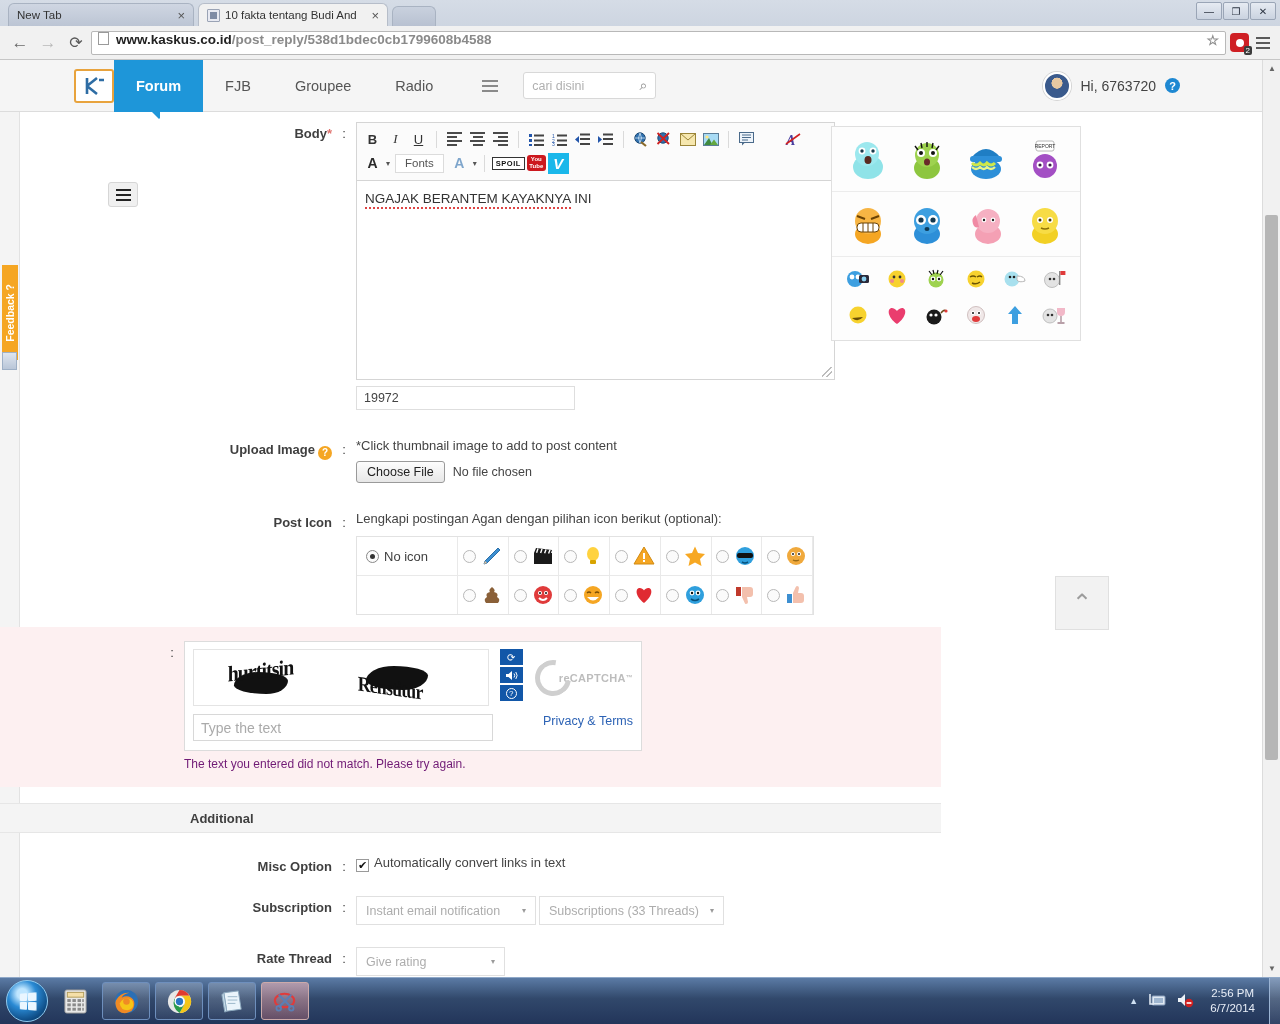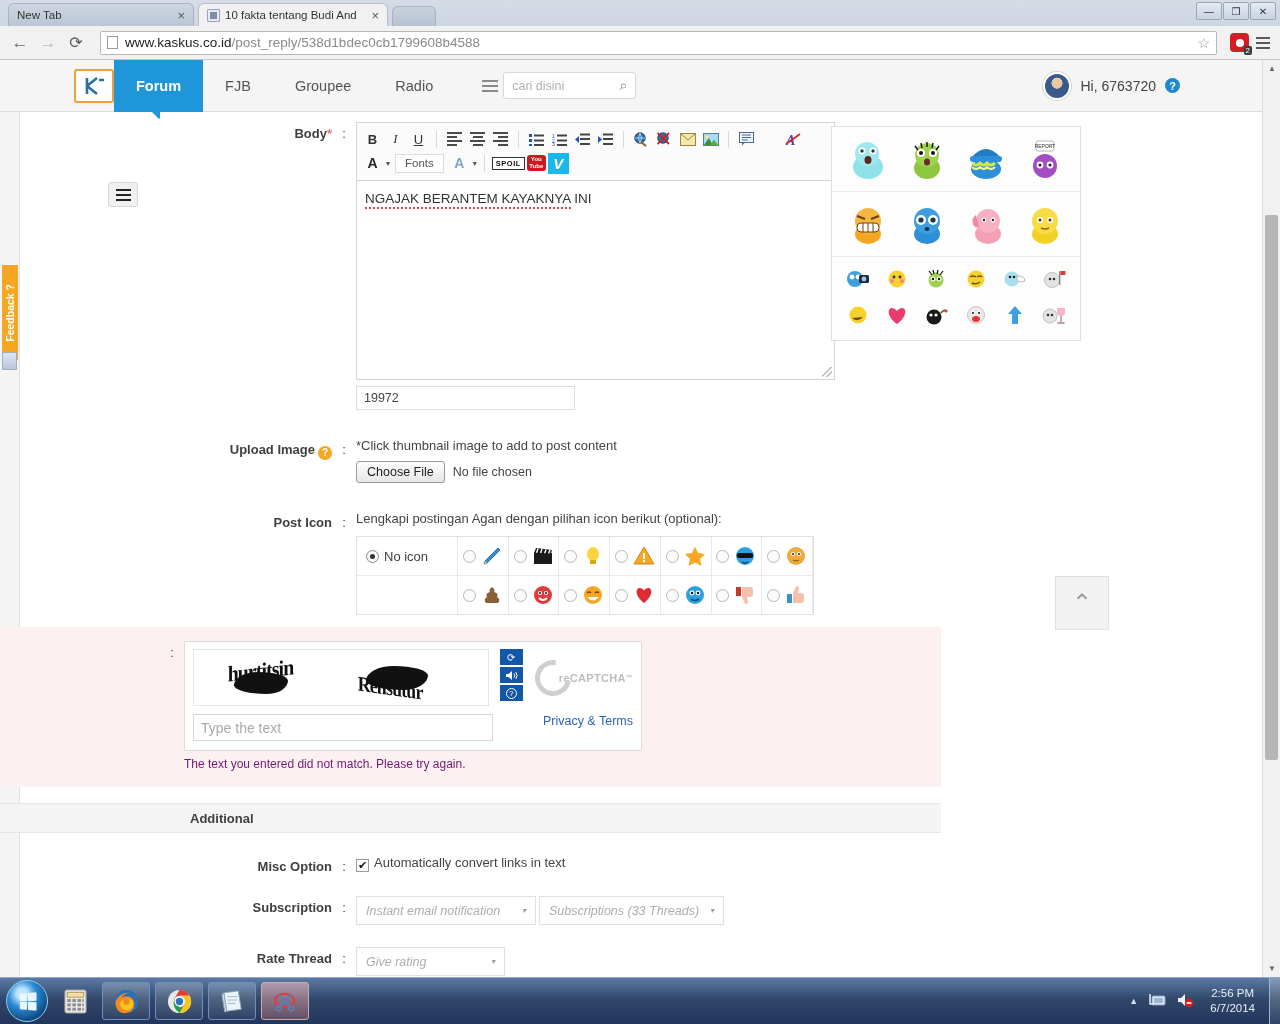--- a/index.html
+++ b/index.html
@@ -68,24 +68,24 @@
     display: flex; align-items: center; padding: 0 6px;
   }
   .navbtn {
     width: 28px; height: 28px; display: flex;
     align-items: center; justify-content: center;
     color: #6a6a6a; font-size: 17px;
   }
   .navbtn.fwd { color: #b9b9b9; }
   .navbtn.reload { font-size: 16px; color: #5a5a5a; }
   .omnibox {
-    flex: 1; height: 24px; margin: 0 10px;
+    flex: 1; height: 24px; margin: 0 1px;
     background: #fff; border: 1px solid #b8b8b8; border-radius: 2px;
-    display: flex; align-items: center; padding: 0 6px;
-    font-size: 13.5px; position: relative;
+    display: flex; align-items: flex-start; padding: 0 6px;
+    font-size: 13.5px; position: relative; font-weight: bold;
   }
   .page-icon {
     width: 11px; height: 13px; border: 1px solid #9a9a9a;
     background: #fff; margin-right: 7px; flex: 0 0 11px;
   }
   .url-host { color: #222; }
   .url-path { color: #8a8a8a; }
   .star-icon { margin-left: auto; color: #8f8f8f; font-size: 14px; }
   .ext-icon {
     width: 19px; height: 19px; margin: 0 3px; position: relative;
@@ -139,21 +139,21 @@
     border-left: 7px solid transparent; border-right: 7px solid transparent;
     border-top: 7px solid #1e96d9;
   }
   .hdr-ham {
     width: 26px; height: 26px; margin-left: 22px;
     display: flex; flex-direction: column; justify-content: center;
     gap: 3px; align-items: center;
   }
   .hdr-ham i { width: 16px; height: 2px; background: #8a8a8a; }
   .hdr-search {
-    width: 133px; height: 27px; margin-left: 0;
+    width: 133px; height: 27px; margin-left: 20px;
     background: #fff; border: 1px solid #d8d8d8; border-radius: 3px;
     display: flex; align-items: center; padding: 0 8px;
     font-size: 12.5px; color: #b0b0b0;
   }
   .hdr-search .mag { margin-left: auto; color: #8c8c8c; font-size: 14px; }
   .hdr-user {
     margin-left: auto; margin-right: 82px;
     display: flex; align-items: center; gap: 9px;
   }
   .avatar {
@@ -360,21 +360,21 @@
     font-size: 13px; font-weight: bold; color: #3f3f3f; margin-top: 16px;
   }
   .chk {
     width: 13px; height: 13px; border: 1px solid #9a9a9a; background: #fff;
     display: inline-flex; align-items: center; justify-content: center;
     font-size: 11px; color: #111; vertical-align: -2px; margin-right: 5px;
   }
   .sel {
     height: 29px; border: 1px solid #e0e0e0; background: #fff;
     font-size: 12.5px; color: #adadad;
-    display: flex; align-items: center; padding: 0 9px; gap: 8px; font-style: italic;
+    display: flex; align-items: center; padding: 0 9px; gap: 8px;
   }
   .sel .dn { font-size: 8px; margin-left: auto; color: #9a9a9a; }
 
   
   .smilies {
     position: absolute; top: 66px; left: 831px;
     width: 250px; border: 1px solid #e0e0e0; background: #fdfdfd;
   }
   .sm-head {
     display: flex; align-items: center; height: 31px;

